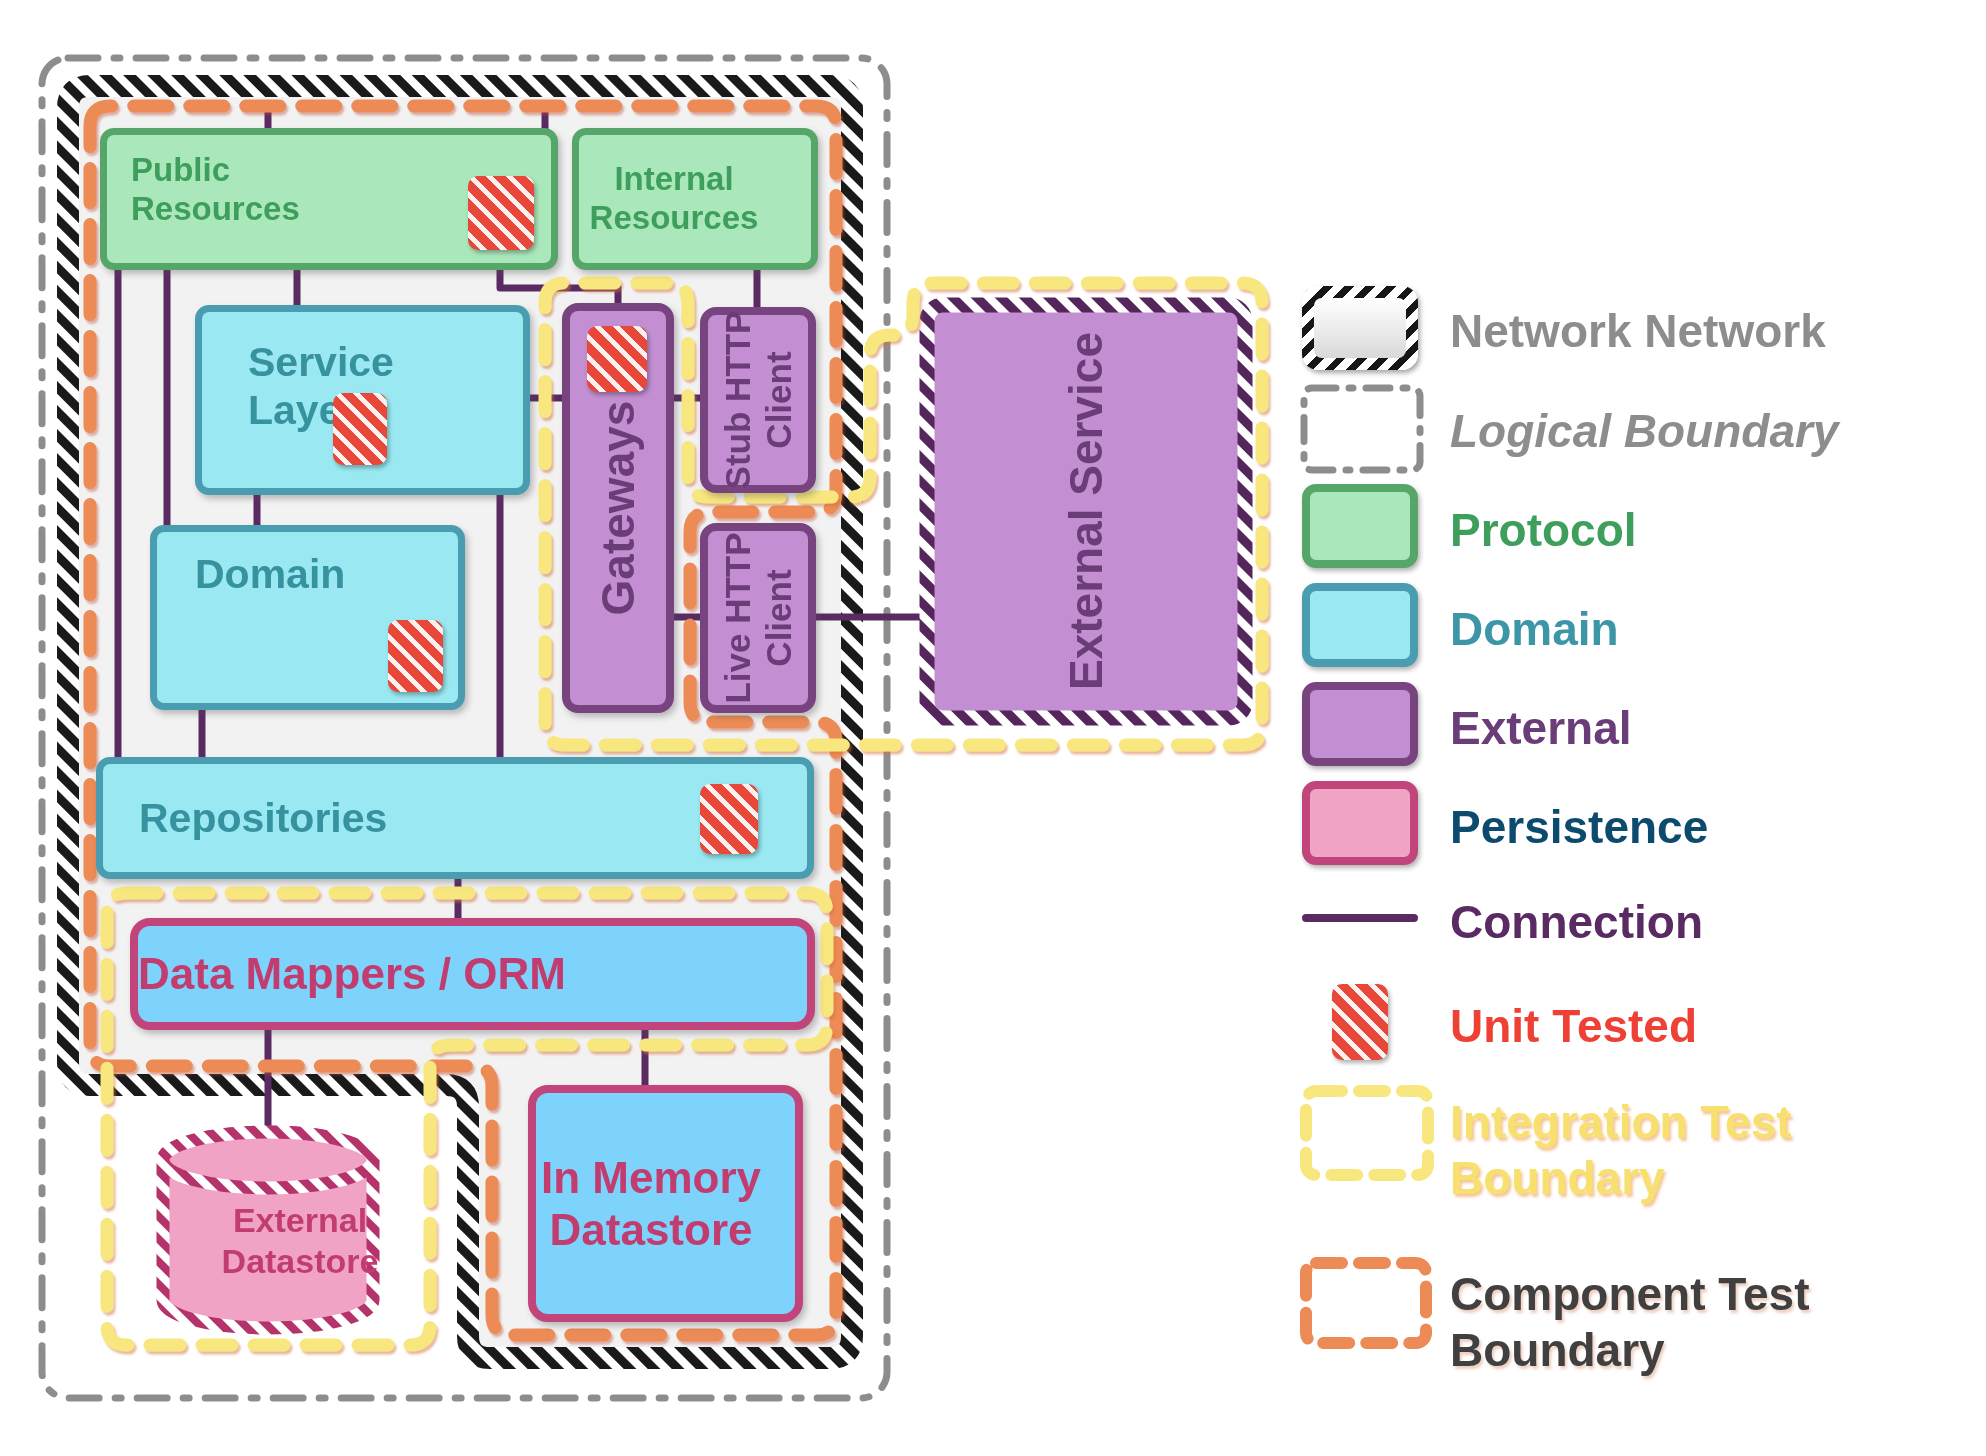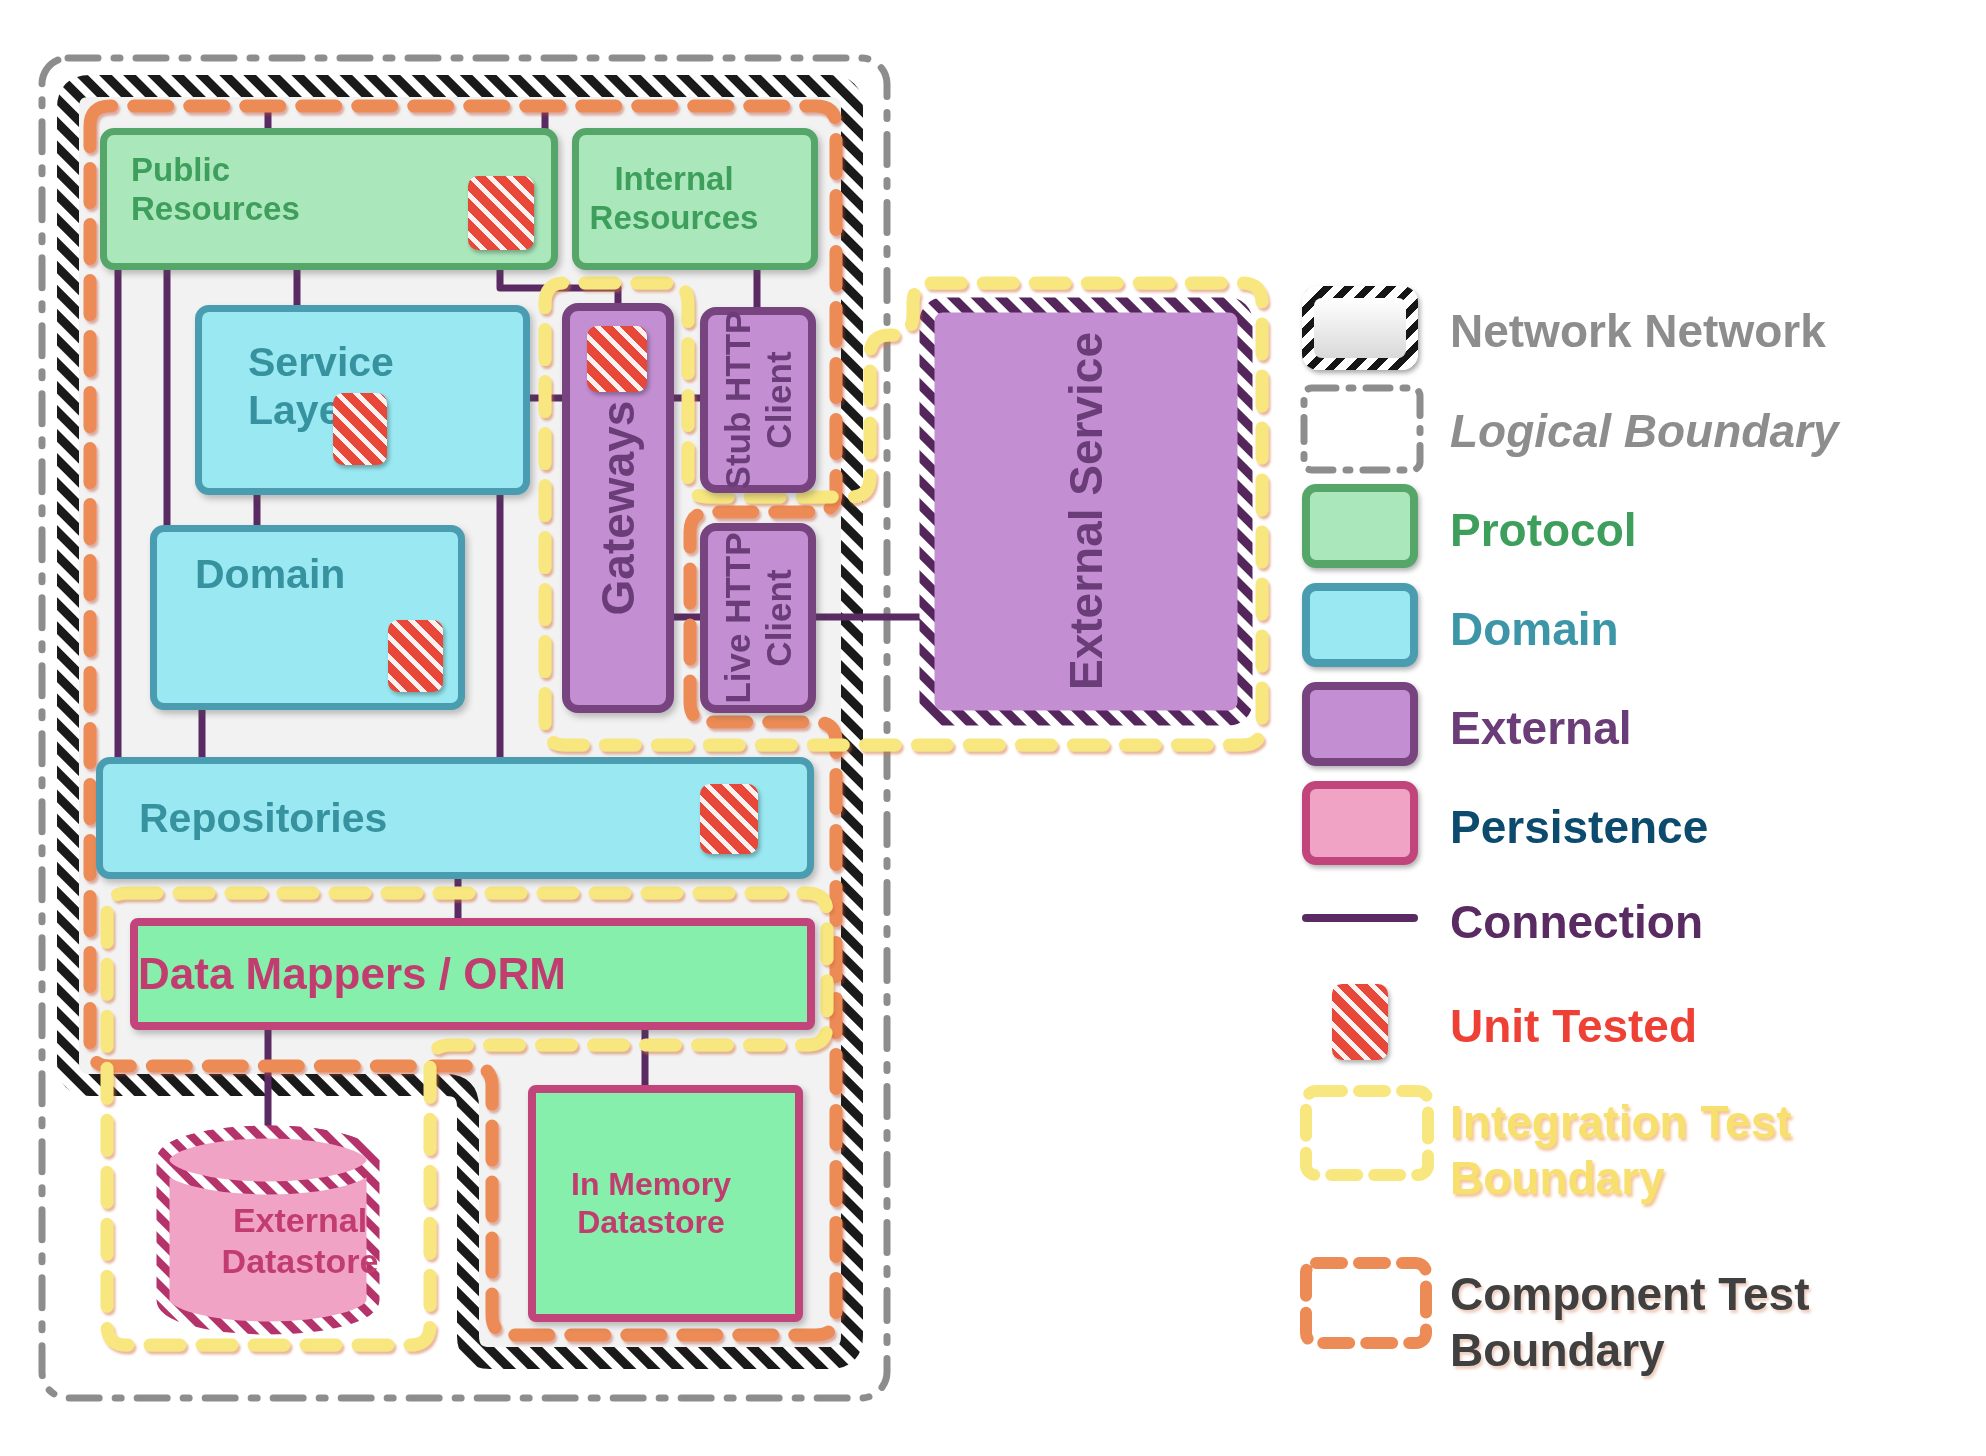--- a/index.html
+++ b/index.html
@@ -4,21 +4,21 @@
 <style>
   html,body{margin:0;padding:0;background:#fff;}
   .stage{position:relative;width:1986px;height:1456px;background:#ffffff;overflow:hidden;
          font-family:"Liberation Sans", sans-serif;font-weight:bold;}
   svg.underlay{position:absolute;left:0;top:0;}
   .box{position:absolute;box-sizing:border-box;display:flex;border-radius:14px;
        box-shadow:3px 4px 6px rgba(80,80,80,.35);}
   .green{border:7px solid #56a669;background:#aae8bc;color:#3e9e5b;}
   .cyan{border:7px solid #4a9db0;background:#9ae9f2;color:#37929f;}
   .purple{border:8px solid #77447f;background:#c38fd2;color:#6b3d78;border-radius:16px;}
-  .pink{border:8px solid #c1457a;background:#86efac;color:#c23d6f;border-radius:8px;}
+  .pink{border:8px solid #c1457a;background:#7dd3fc;color:#c23d6f;border-radius:20px;}
   .badge{position:absolute;border-radius:10px;
          background:repeating-linear-gradient(45deg,#e8483a 0 9px,rgba(255,255,255,.92) 9px 14px);
          background-color:#e8483a;box-shadow:2px 3px 4px rgba(0,0,0,.3);}
   .vlabel{position:absolute;display:flex;align-items:center;justify-content:center;
           transform:rotate(-90deg);color:#6b3d78;text-align:center;}
   .lbl{line-height:1.18;}
   .legend-label{position:absolute;left:1450px;font-size:46px;line-height:1.22;width:520px;}
   .lg-net{position:absolute;width:116px;height:84px;border-radius:16px;
           background:repeating-linear-gradient(135deg,#161616 0 7px,#ffffff 7px 15px);
           box-shadow:2px 3px 5px rgba(0,0,0,.35);}
@@ -121,21 +121,21 @@
   <div class="vlabel" style="left:879px;top:352px;width:413px;height:318px;font-size:46px;">
     <span>External Service</span>
   </div>
   <div class="box cyan" style="left:96px;top:757px;width:718px;height:122px;align-items:center;padding-left:36px;">
     <span class="lbl" style="font-size:41px;">Repositories</span>
   </div>
   <div class="box pink txt-center" style="left:130px;top:918px;width:685px;height:112px;">
     <span class="lbl" style="font-size:44px;">Data Mappers / ORM</span>
   </div>
   <div class="box pink txt-center" style="left:528px;top:1085px;width:275px;height:237px;">
-    <span class="lbl" style="font-size:32px;width:230px;">In Memory Datastore</span>
+    <span class="lbl" style="font-size:44px;width:230px;">In Memory Datastore</span>
   </div>
   <div style="position:absolute;left:170px;top:1200px;width:196px;text-align:center;color:#c23d6f;font-size:34px;line-height:1.2;padding-left:32px;">
     <span>External Datastore</span>
   </div>
 
   <div class="badge" style="left:468px;top:176px;width:66px;height:74px;"></div>
   <div class="badge" style="left:333px;top:393px;width:54px;height:72px;"></div>
   <div class="badge" style="left:388px;top:620px;width:55px;height:72px;"></div>
   <div class="badge" style="left:587px;top:326px;width:60px;height:66px;"></div>
   <div class="badge" style="left:700px;top:784px;width:58px;height:70px;"></div>

